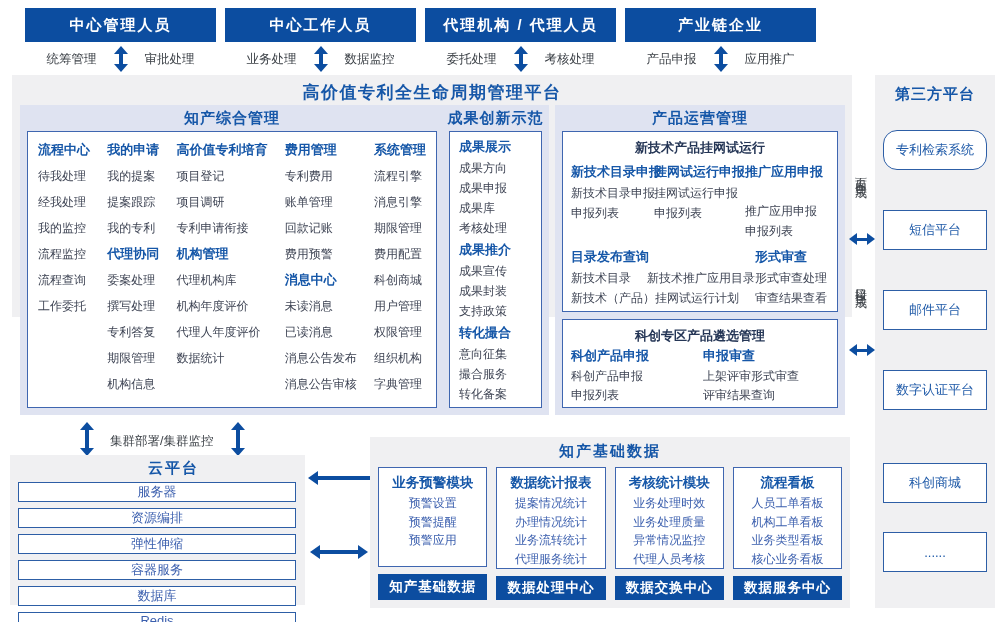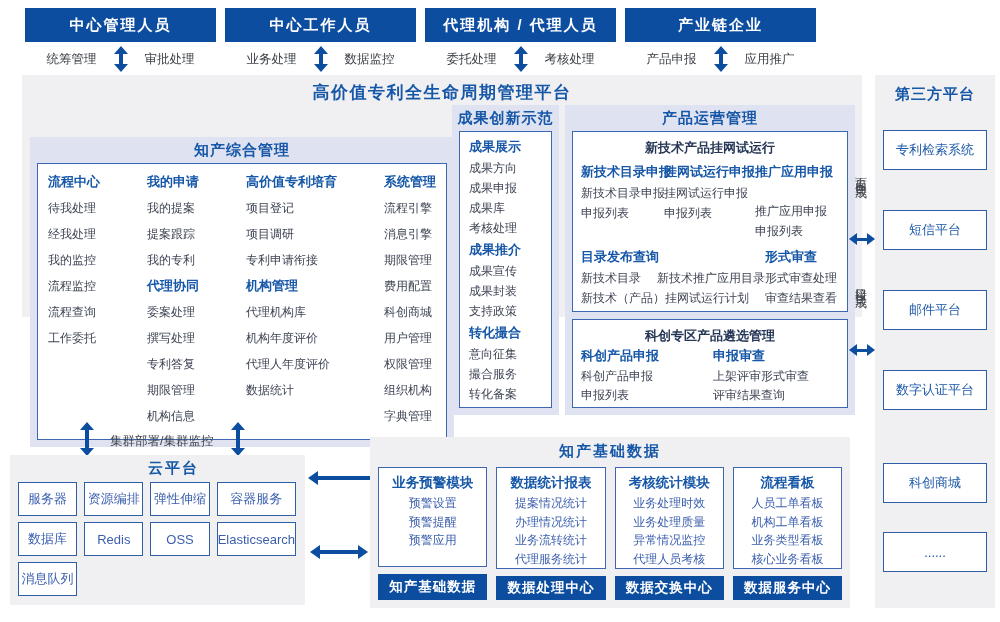--- a/index.html
+++ b/index.html
@@ -41,30 +41,30 @@
     border-top:6px solid transparent;border-bottom:6px solid transparent;}
   .arrow-h-sm::before{left:0;border-right:8px solid var(--arrow-blue);}
   .arrow-h-sm::after{right:0;border-left:8px solid var(--arrow-blue);}
 
   .arrow-left{position:absolute;height:14px;
     background:linear-gradient(var(--arrow-blue),var(--arrow-blue)) right center/calc(100% - 8px) 4px no-repeat;}
   .arrow-left::before{content:"";position:absolute;top:50%;left:0;transform:translateY(-50%);
     border-top:7px solid transparent;border-bottom:7px solid transparent;border-right:10px solid var(--arrow-blue);}
 
   
-  .main-box{position:absolute;left:22px;top:75px;width:840px;height:242px;background:var(--panel-gray);}
+  .main-box{position:absolute;left:12px;top:75px;width:840px;height:242px;background:var(--panel-gray);}
   .platform-title{position:absolute;top:6px;left:0;width:100%;text-align:center;font-size:17px;
     font-weight:bold;color:var(--heading-blue);letter-spacing:1.5px;}
   .panel{position:absolute;background:var(--panel-lavender);}
   .panel-title{height:26px;line-height:26px;text-align:center;font-size:15px;font-weight:bold;
     color:var(--heading-blue);letter-spacing:1px;white-space:nowrap;}
   .panel-body{position:absolute;left:7px;right:7px;top:26px;bottom:7px;background:#fff;
     border:1.5px solid var(--box-border);}
 
-  .panel-ip{left:8px;top:30px;width:424px;height:310px;margin-top:32px;}
+  .panel-ip{left:8px;top:30px;width:424px;height:310px;}
   .ip-body{display:flex;justify-content:space-between;padding:5px 10px;}
   .g-title{font-size:13px;font-weight:bold;color:var(--heading-blue);line-height:26px;white-space:nowrap;}
   .g-item{font-size:12px;color:var(--item-dark);line-height:26px;white-space:nowrap;}
 
   .panel-ach{left:430px;top:30px;width:107px;height:310px;}
   .ach-body{padding:3px 0 0 9px;}
   .ach-body .g-title{line-height:23px;}
   .ach-body .g-item{line-height:20px;}
 
   .panel-prod{left:543px;top:30px;width:290px;height:310px;}
@@ -97,21 +97,21 @@
     font-size:12px;color:#3d4248;}
 
   
   .cluster-label{position:absolute;left:110px;top:433px;font-size:12.5px;color:#3d4248;}
 
   
   .cloud{position:absolute;left:10px;top:455px;width:295px;height:150px;background:var(--panel-gray);padding-left:32px;}
   .cloud-title{padding-top:4px;text-align:center;font-size:15px;font-weight:bold;
     color:var(--heading-blue);letter-spacing:2px;}
   .cloud-grid{position:absolute;left:8px;right:9px;top:27px;bottom:9px;display:grid;
-    grid-template-columns:repeat(4,1fr);gap:6px 7px;}
+    grid-template-columns:repeat(1,1fr);gap:6px 7px;}
   .cloud-box{background:#fff;border:1.5px solid #2d5ea6;display:flex;align-items:center;
     justify-content:center;font-size:13px;color:var(--item-blue);white-space:nowrap;}
 
   
   .db{position:absolute;left:370px;top:437px;width:480px;height:171px;background:var(--panel-gray);}
   .db-title{padding-top:5px;text-align:center;font-size:15px;font-weight:bold;
     color:var(--heading-blue);letter-spacing:2px;}
   .db-cols{position:absolute;left:8px;right:8px;top:30px;bottom:8px;display:flex;gap:9px;}
   .db-col{flex:1;display:flex;flex-direction:column;}
   .db-module{height:108px;background:#fff;border:1.5px solid var(--box-border);text-align:center;padding-top:4px;}
@@ -190,20 +190,32 @@
         <div class="ip-col">
           <div class="g-title">高价值专利培育</div>
           <div class="g-item">项目登记</div>
           <div class="g-item">项目调研</div>
           <div class="g-item">专利申请衔接</div>
           <div class="g-title">机构管理</div>
           <div class="g-item">代理机构库</div>
           <div class="g-item">机构年度评价</div>
           <div class="g-item">代理人年度评价</div>
           <div class="g-item">数据统计</div>
+        </div>
+        <div class="ip-col">
+          <div class="g-title">费用管理</div>
+          <div class="g-item">专利费用</div>
+          <div class="g-item">账单管理</div>
+          <div class="g-item">回款记账</div>
+          <div class="g-item">费用预警</div>
+          <div class="g-title">消息中心</div>
+          <div class="g-item">未读消息</div>
+          <div class="g-item">已读消息</div>
+          <div class="g-item">消息公告发布</div>
+          <div class="g-item">消息公告审核</div>
         </div>
         <div class="ip-col">
           <div class="g-title">系统管理</div>
           <div class="g-item">流程引擎</div>
           <div class="g-item">消息引擎</div>
           <div class="g-item">期限管理</div>
           <div class="g-item">费用配置</div>
           <div class="g-item">科创商城</div>
           <div class="g-item">用户管理</div>
           <div class="g-item">权限管理</div>
@@ -287,21 +299,21 @@
     </div>
   </div>
 
   <div class="int-lbl" style="top:168px;">页面集成</div>
   <span class="arrow-h-sm" style="left:849px;top:233px;width:26px;"></span>
   <div class="int-lbl" style="top:278px;">接口集成</div>
   <span class="arrow-h-sm" style="left:849px;top:344px;width:26px;"></span>
 
   <div class="sidebar">
     <div class="sidebar-title">第三方平台</div>
-    <div class="tp-box" style="top:55px;">专利检索系统</div>
+    <div class="tp-box" style="top:55px;border-radius:14px;">专利检索系统</div>
     <div class="tp-box" style="top:135px;">短信平台</div>
     <div class="tp-box" style="top:215px;">邮件平台</div>
     <div class="tp-box" style="top:295px;">数字认证平台</div>
     <div class="tp-box" style="top:388px;">科创商城</div>
     <div class="tp-box" style="top:457px;">......</div>
   </div>
 
   <span class="arrow-v lg" style="left:79px;top:422px;"></span>
   <div class="cluster-label">集群部署/集群监控</div>
   <span class="arrow-v lg" style="left:230px;top:422px;"></span>

